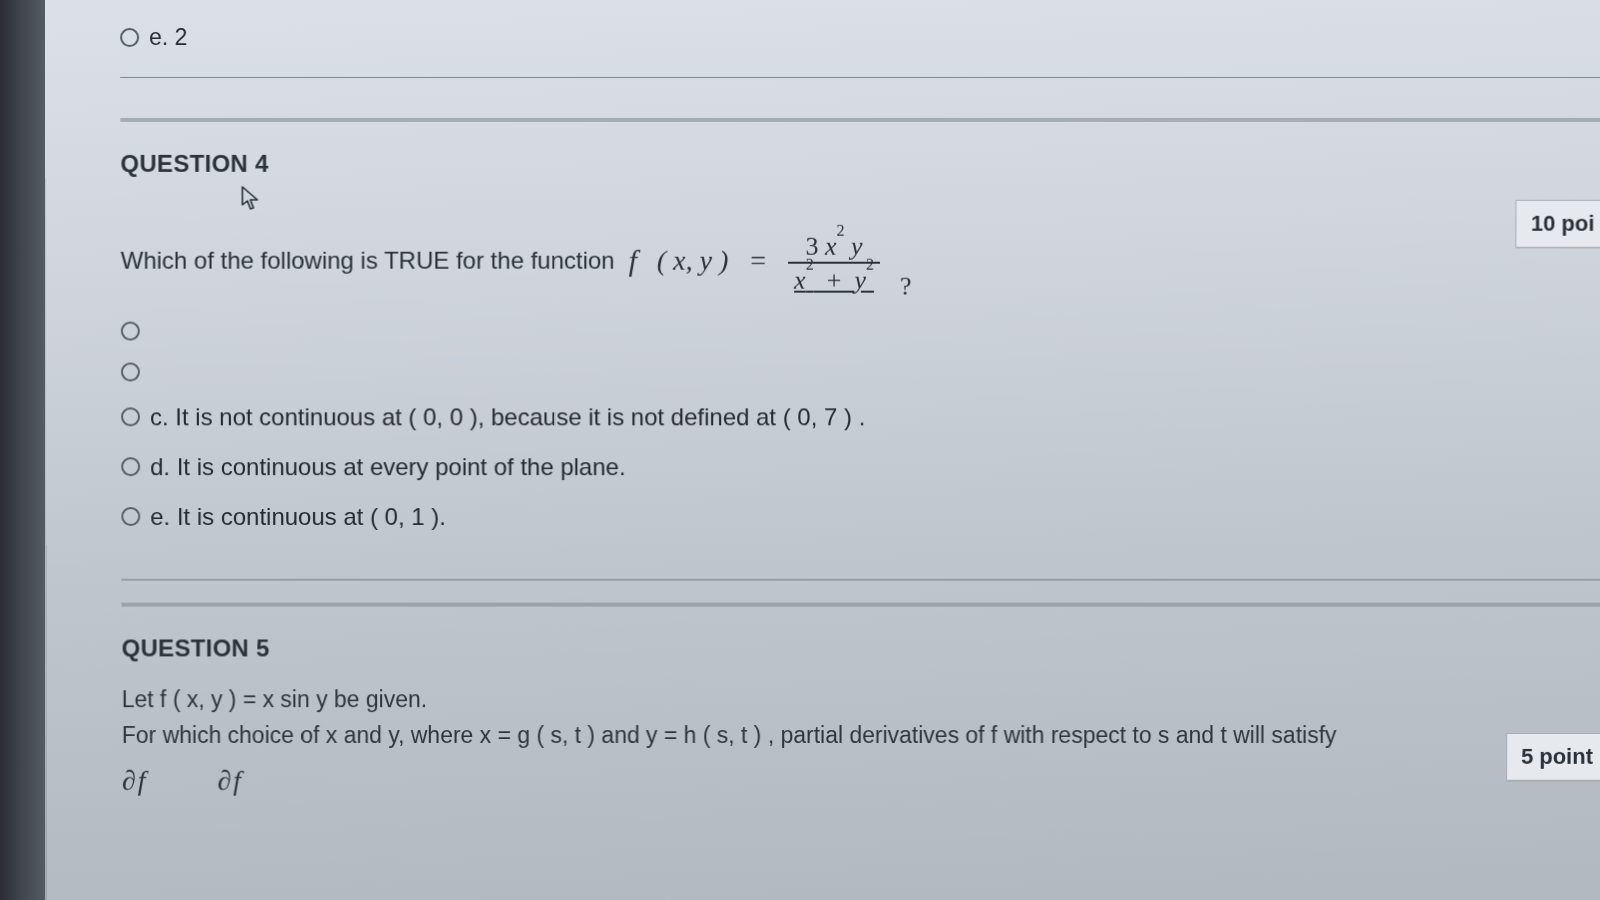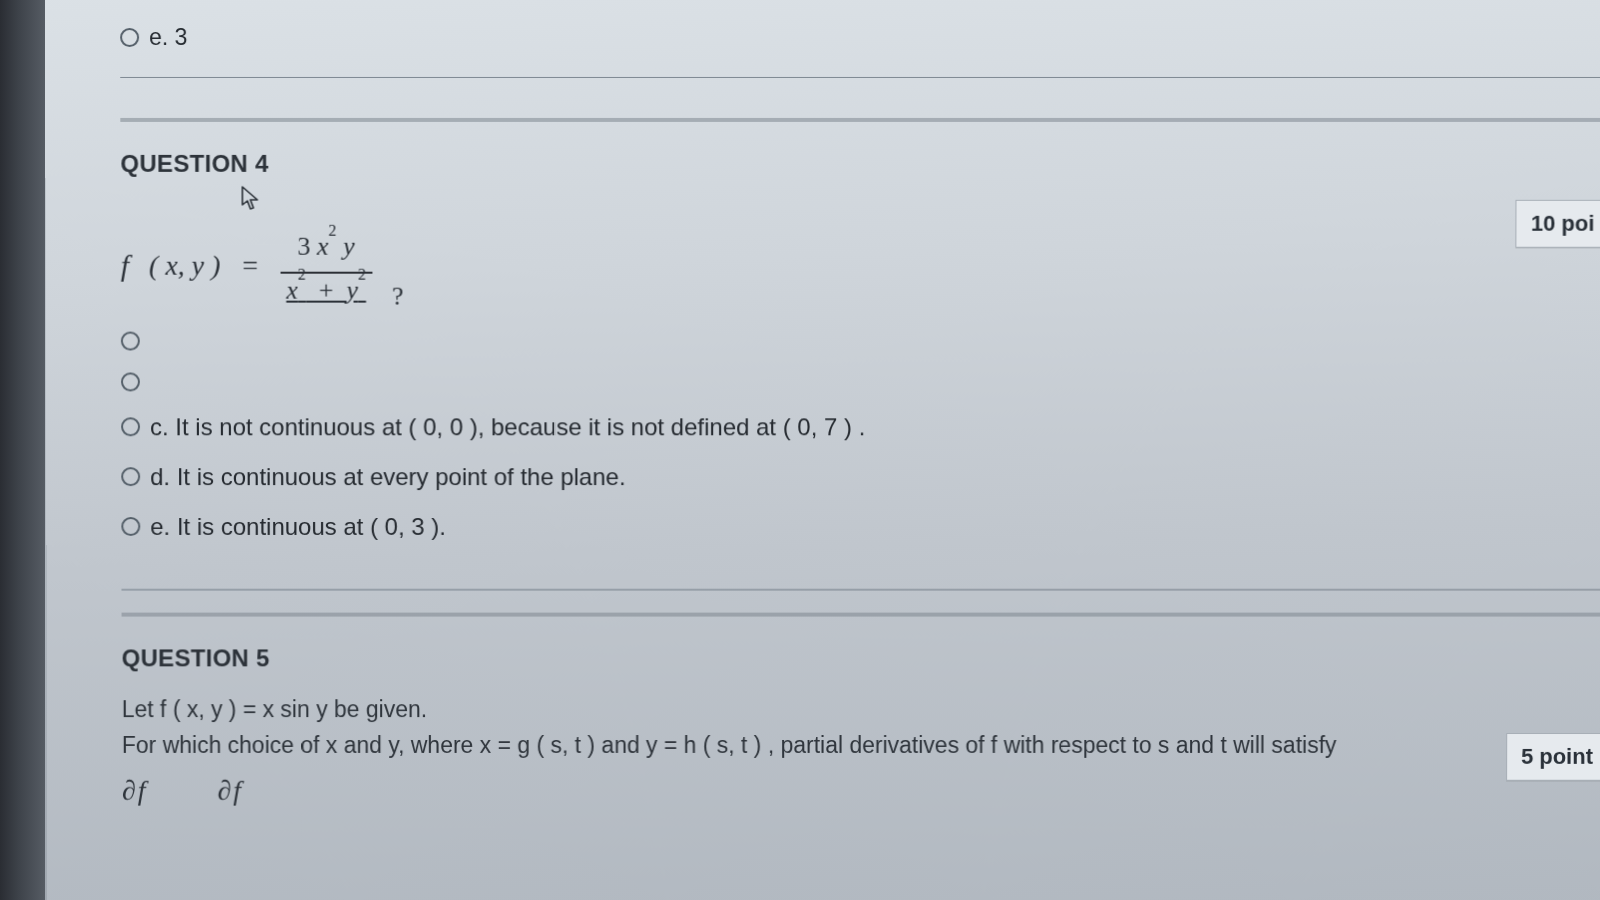--- a/index.html
+++ b/index.html
@@ -43,21 +43,21 @@
     font-size: 24px; color: #2b3138; margin-bottom: 22px; white-space: nowrap;
   }
   .math-f { font-family: "Times New Roman", serif; font-style: italic; font-size: 30px; letter-spacing: 6px; }
   .paren { font-family: "Times New Roman", serif; font-size: 28px; }
   .eq { font-family: "Times New Roman", serif; font-size: 28px; padding: 0 8px; }
   .frac {
     display: inline-flex; flex-direction: column; align-items: center;
     font-family: "Times New Roman", serif; font-size: 26px; line-height: 1.05;
     vertical-align: middle; position: relative; top: 2px;
   }
-  .frac .num { padding: 0 6px 12px; }
+  .frac .num { padding: 0 6px 2px; }
   .frac .den { padding: 2px 6px 0; border-top: 2px solid #2b2f35; text-decoration: underline; }
   sup { font-size: .62em; position: relative; top: -0.55em; }
   .qmark { font-family: "Times New Roman", serif; font-size: 26px; margin-left: 6px; align-self: flex-end; position: relative; top: 10px; }
   .options { display: flex; flex-direction: column; gap: 6px; }
   .options .opt-row { font-size: 24px; }
   .points-badge {
     position: absolute; right: 0; background: #e6eaee;
     border: 1px solid #a8afb7; border-right: none;
     padding: 10px 10px 10px 14px; font-size: 22px; font-weight: 600; color: #2a3139;
     box-shadow: 0 1px 0 rgba(0,0,0,.08);
@@ -75,35 +75,36 @@
 <body>
 
 <div class="edge-left"></div>
 
 <div class="sheet">
 
   <div class="content">
 
     <div class="opt-row" style="margin-top:26px;">
       <span class="radio"></span>
-      <span>e. 3</span>
+      <span>e. 2</span>
     </div>
 
     <hr class="thin-rule">
     <div class="sep"></div>
 
     <div class="q-title">QUESTION 4</div>
 
     <div class="cursor">
       <svg viewBox="0 0 20 26">
         <path d="M2 1 L2 19 L7 15 L10 23 L13 22 L10 14 L17 14 Z" fill="none" stroke="#2b3138" stroke-width="1.6" stroke-linejoin="round"></path>
       </svg>
     </div>
 
     <div class="prompt-row">
+      <span>Which of the following is TRUE for the function</span>
       <span class="math-f"><span class="fx">f</span></span>
       <span class="paren"><span class="fx">(   x,   y   )</span></span>
       <span class="eq">=</span>
       <span class="frac">
         <span class="num serif">3 <span class="it">x</span><sup>2</sup> <span class="it">y</span></span>
         <span class="den serif"><span class="it">x</span><sup>2</sup>&nbsp;&nbsp;+&nbsp;&nbsp;<span class="it">y</span><sup>2</sup></span>
       </span>
       <span class="qmark">?</span>
     </div>
 
@@ -117,21 +118,21 @@
       <div class="opt-row">
         <span class="radio"></span>
         <span>c. It is not continuous at ( 0, 0 ), because it is not defined at ( 0, 7 ) .</span>
       </div>
       <div class="opt-row">
         <span class="radio"></span>
         <span>d. It is continuous at every point of the plane.</span>
       </div>
       <div class="opt-row">
         <span class="radio"></span>
-        <span>e. It is continuous at ( 0, 3 ).</span>
+        <span>e. It is continuous at ( 0, 1 ).</span>
       </div>
     </div>
 
     <hr class="bottom-sep">
     <div class="sep" style="margin-top:6px;"></div>
 
     <div class="q-title" style="margin-bottom:20px;">QUESTION 5</div>
 
     <div class="q5-body">
       <div>Let f ( x, y ) = x sin y be given.</div>

